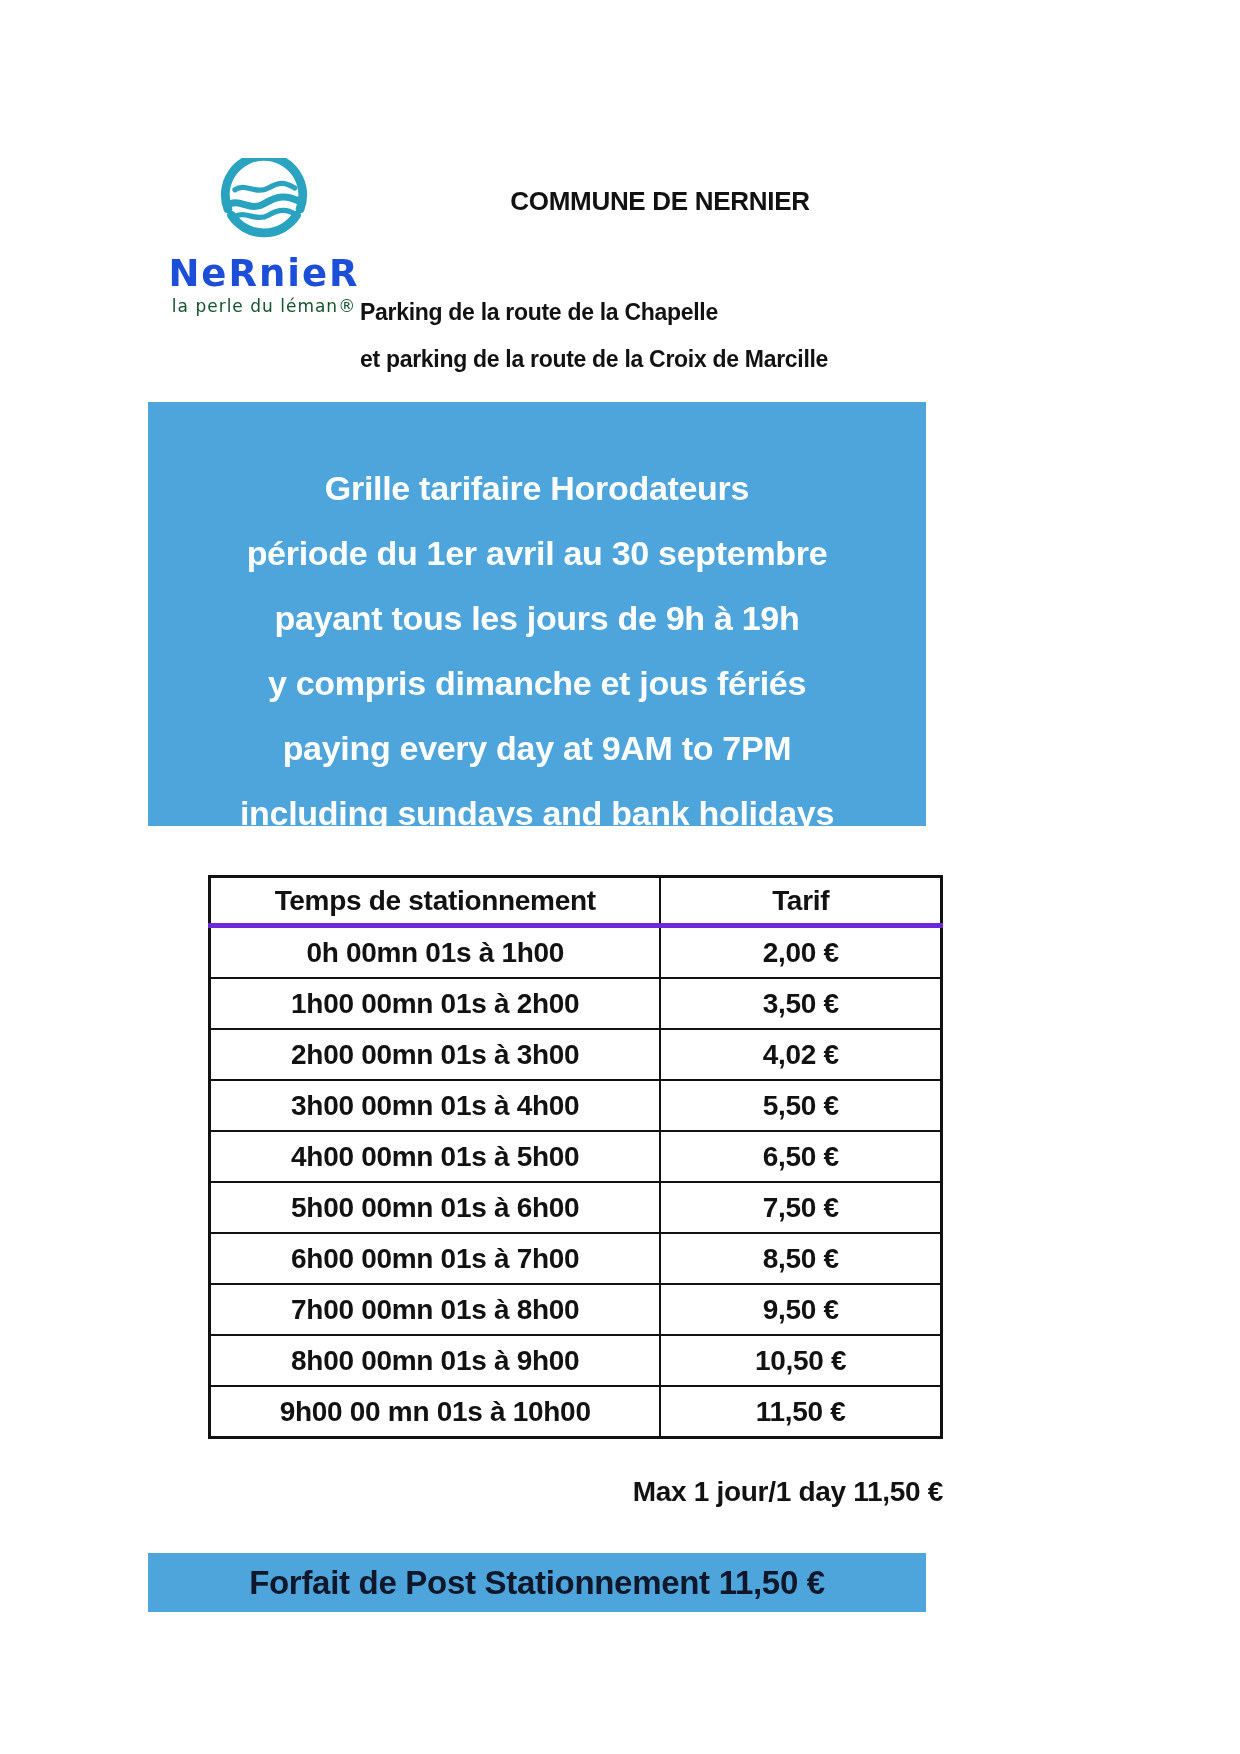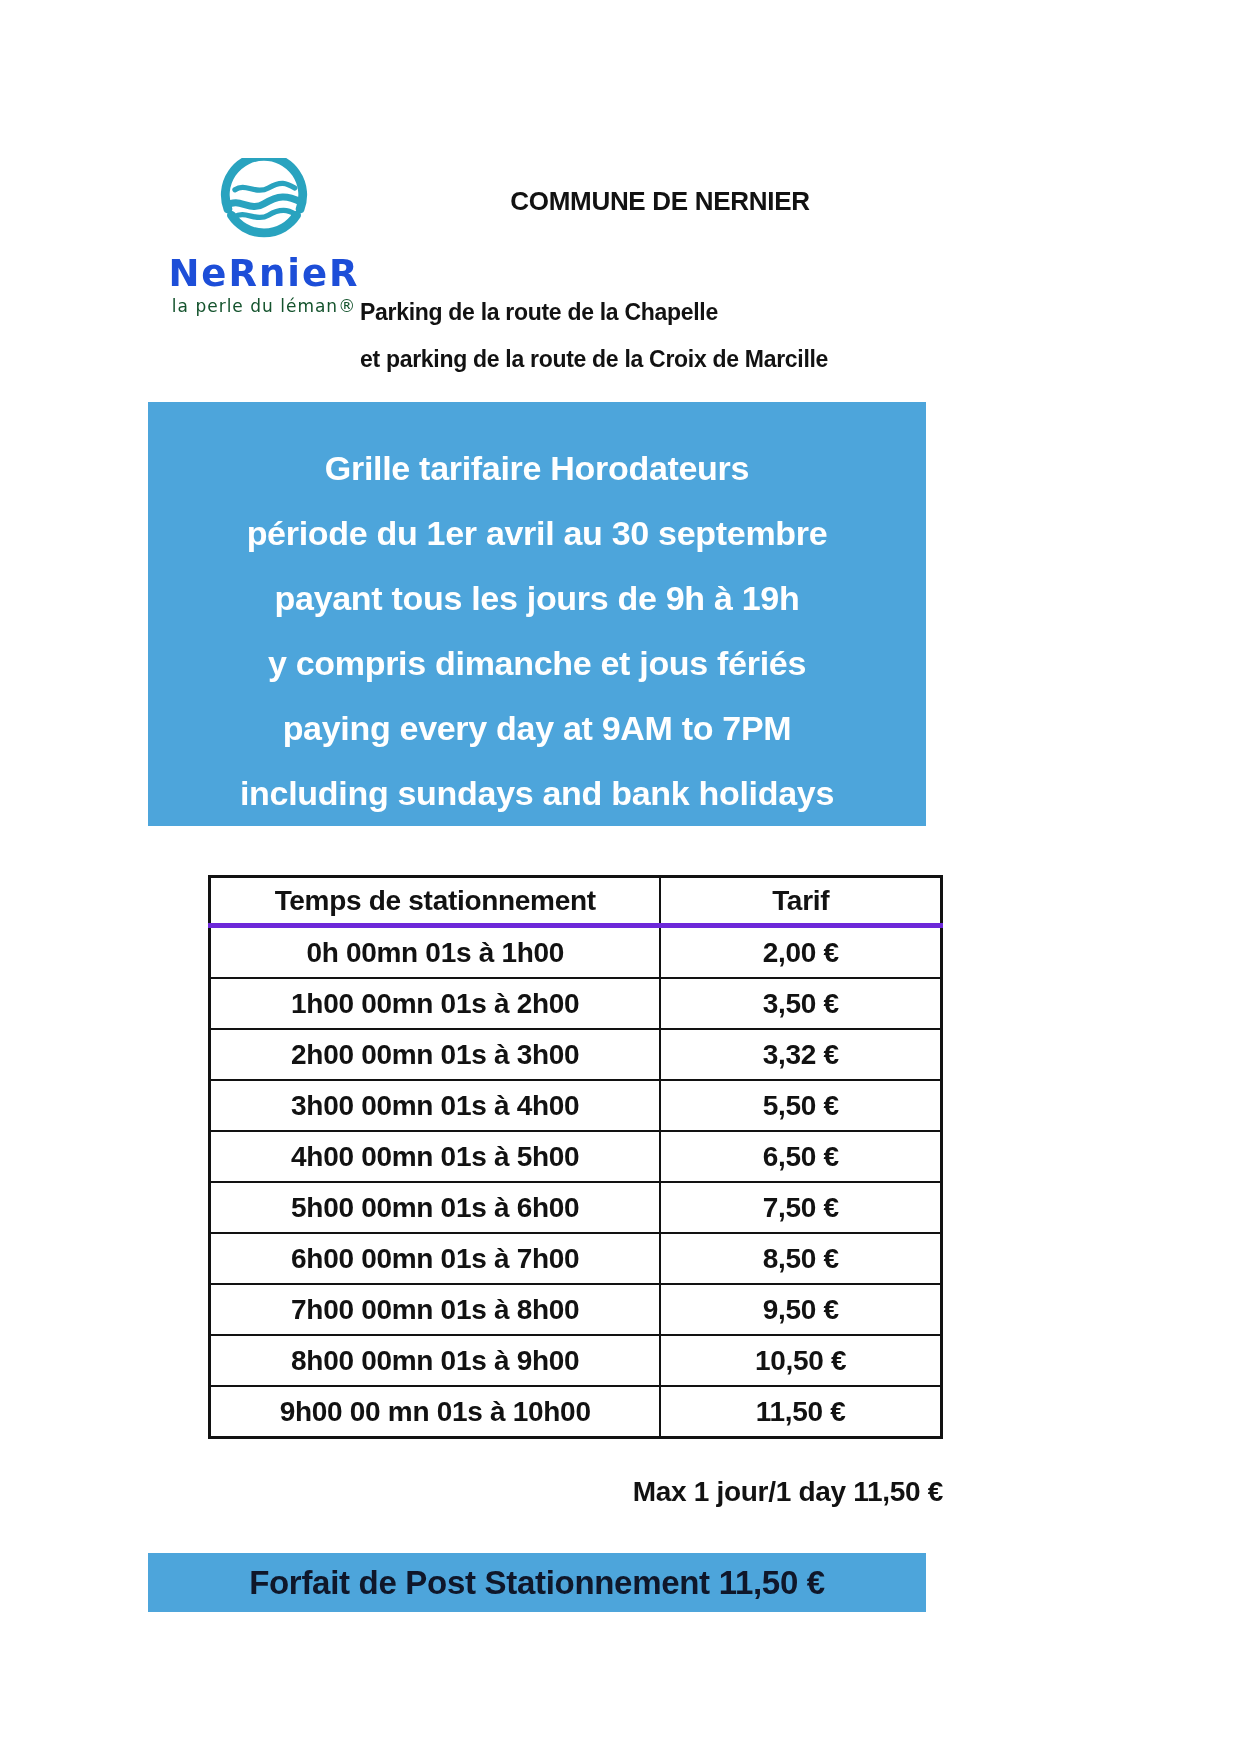--- a/index.html
+++ b/index.html
@@ -28,21 +28,21 @@
   }
   .doc-subtitle {
     position:absolute; left:360px; top:289px; width:560px; text-align:left;
     font-size:23px; font-weight:bold; line-height:47px; letter-spacing:-0.3px;
   }
 
   
   .blue-banner { position:absolute; background:#4DA5DB; color:#0f172a; font-weight:bold; }
   .main-banner {
     left:148px; top:402px; width:778px; height:424px; box-sizing:border-box;
-    padding-top:34px; font-size:34px; line-height:65px; text-align:center;
+    padding-top:54px; font-size:34px; line-height:65px; text-align:center;
     letter-spacing:-0.3px;
   }
   .footer-banner {
     left:148px; top:1553px; width:778px; height:59px; line-height:59px;
     text-align:center; font-size:33px; letter-spacing:-0.3px;
   }
 
   
   .tariff-table {
     position:absolute; left:208px; top:875px; width:735px;
@@ -114,21 +114,21 @@
         <tr>
           <td>0h 00mn 01s à 1h00</td>
           <td>2,00 €</td>
         </tr>
         <tr>
           <td>1h00 00mn 01s à 2h00</td>
           <td>3,50 €</td>
         </tr>
         <tr>
           <td>2h00 00mn 01s à 3h00</td>
-          <td>3,32 €</td>
+          <td>4,02 €</td>
         </tr>
         <tr>
           <td>3h00 00mn 01s à 4h00</td>
           <td>5,50 €</td>
         </tr>
         <tr>
           <td>4h00 00mn 01s à 5h00</td>
           <td>6,50 €</td>
         </tr>
         <tr>

